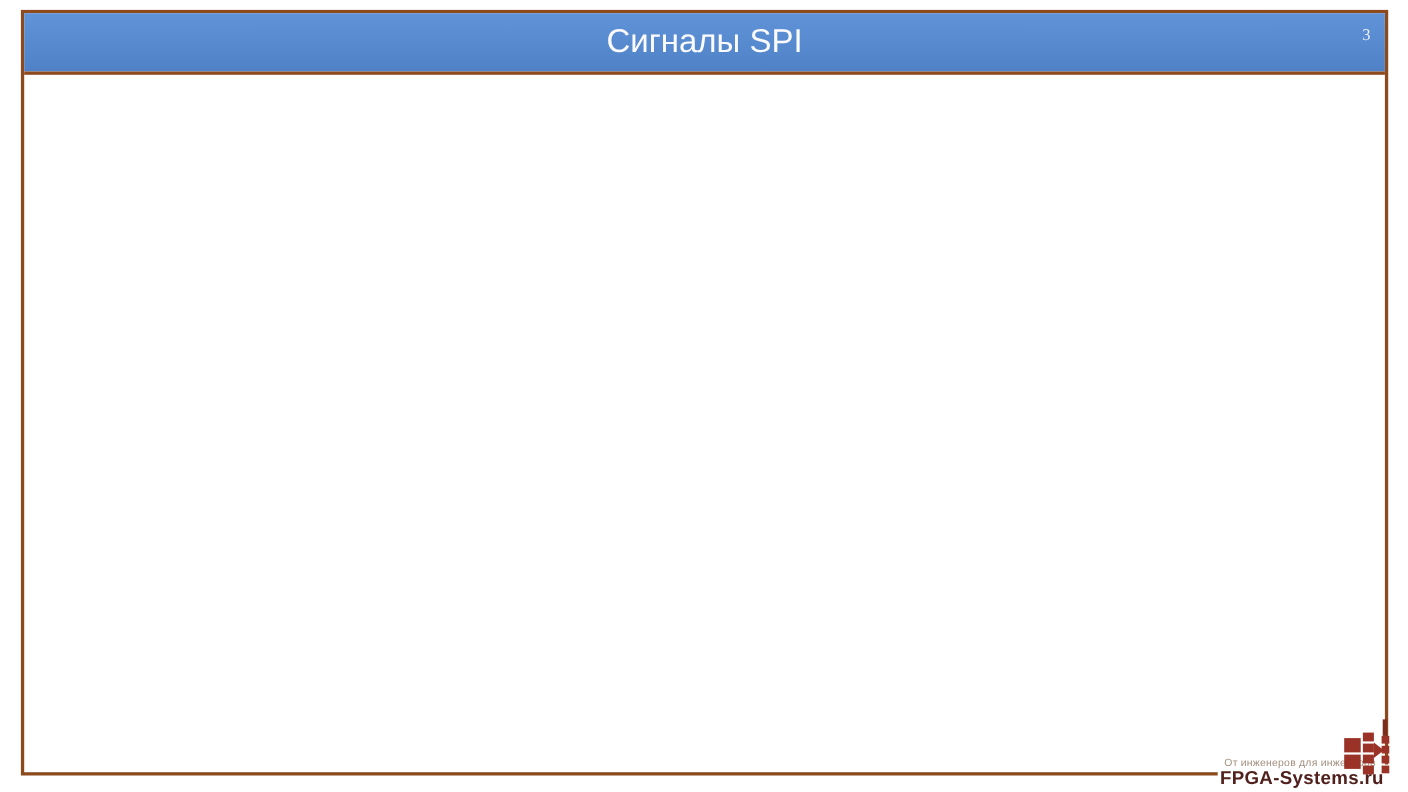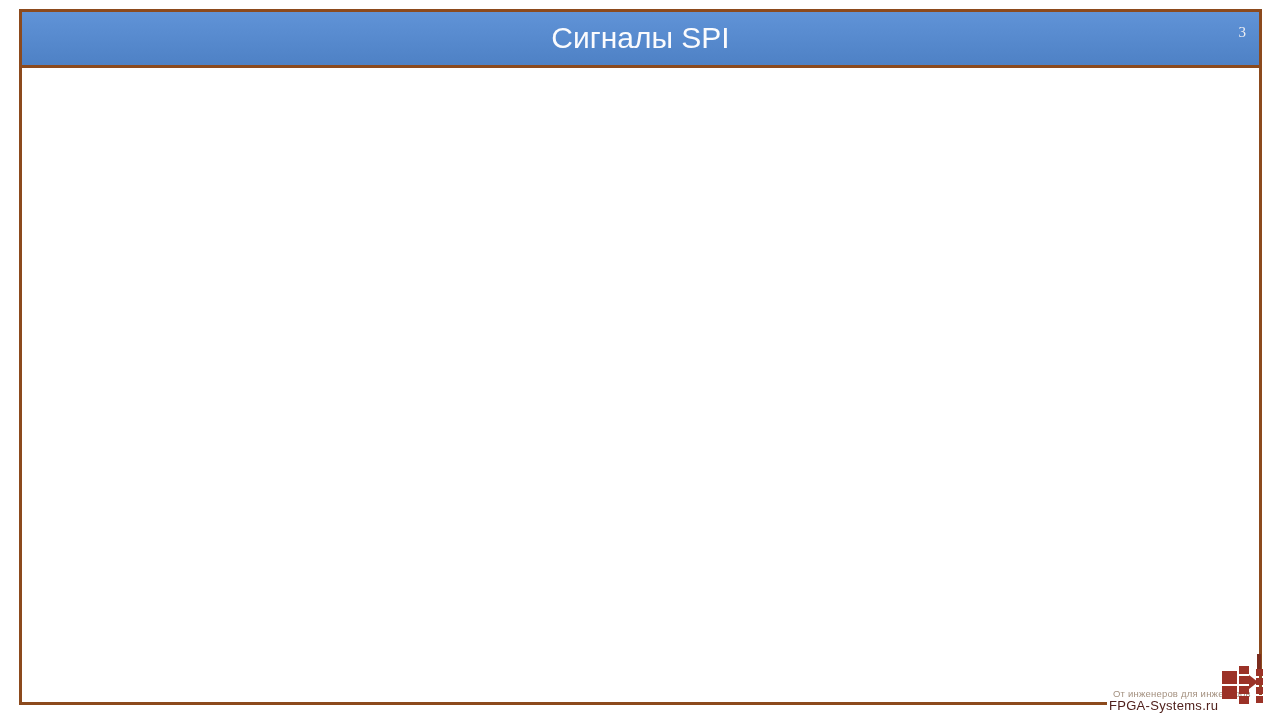--- a/index.html
+++ b/index.html
@@ -54,21 +54,21 @@
                font-family:"Liberation Mono", monospace; font-size:23px; color:#161616; }
   .arrow { flex:0 0 auto; display:block; }
 
   
   .footer { position:absolute; left:1095px; top:654px; width:185px; height:66px; z-index:2; }
   .footer-backing { position:absolute; left:12px; top:41px; width:173px; height:25px;
                     background:#ffffff; }
   .tagline { position:absolute; left:18px; top:34px; font-size:9.5px; color:#A3907F;
              white-space:nowrap; letter-spacing:0.2px;
              text-shadow:0 0 2px #ffffff; }
-  .brand { position:absolute; left:14px; top:44px; font-size:13px; font-weight:normal;
+  .brand { position:absolute; left:14px; top:44px; font-size:17px; font-weight:bold;
            color:#50201C; white-space:nowrap; letter-spacing:0.3px;
            text-shadow:-1px 0 0 #fff, 1px 0 0 #fff, 0 -1px 0 #fff, 0 1px 0 #fff; }
   .logo-icon { position:absolute; left:127px; top:0; width:44px; height:54px; }
   .brick-col { position:absolute; display:flex; flex-direction:column; gap:2px; }
   .brick { width:100%; background:#9B3227; }
   .stick { position:absolute; left:35px; top:0; width:4px; height:15px; background:#7A2C1E; }
   .col1 { left:0;  top:17px; width:15px; }
   .col2 { left:17px; top:12px; width:10px; }
   .col3 { left:34px; top:15px; width:7px; }
   .tri  { position:absolute; left:27px; top:21px; width:0; height:0;

